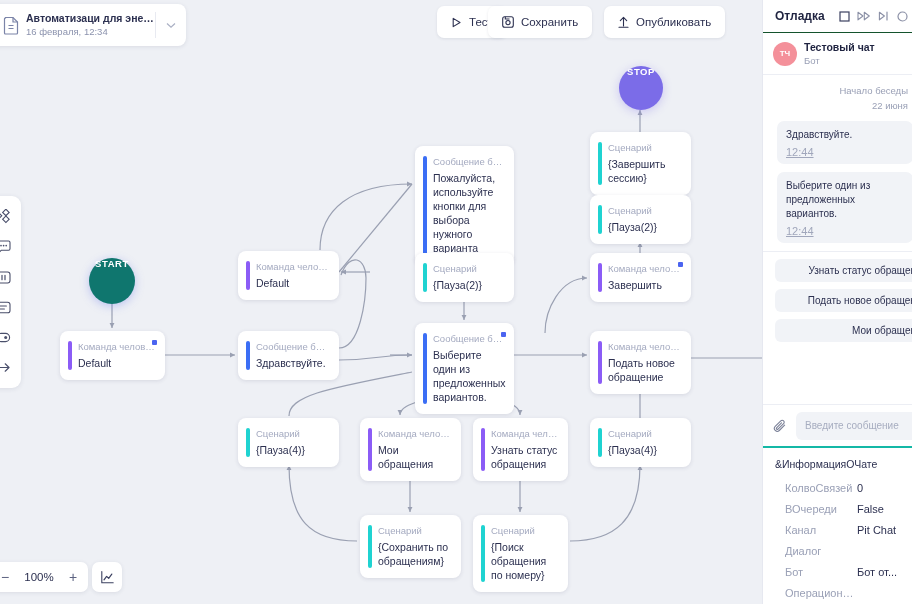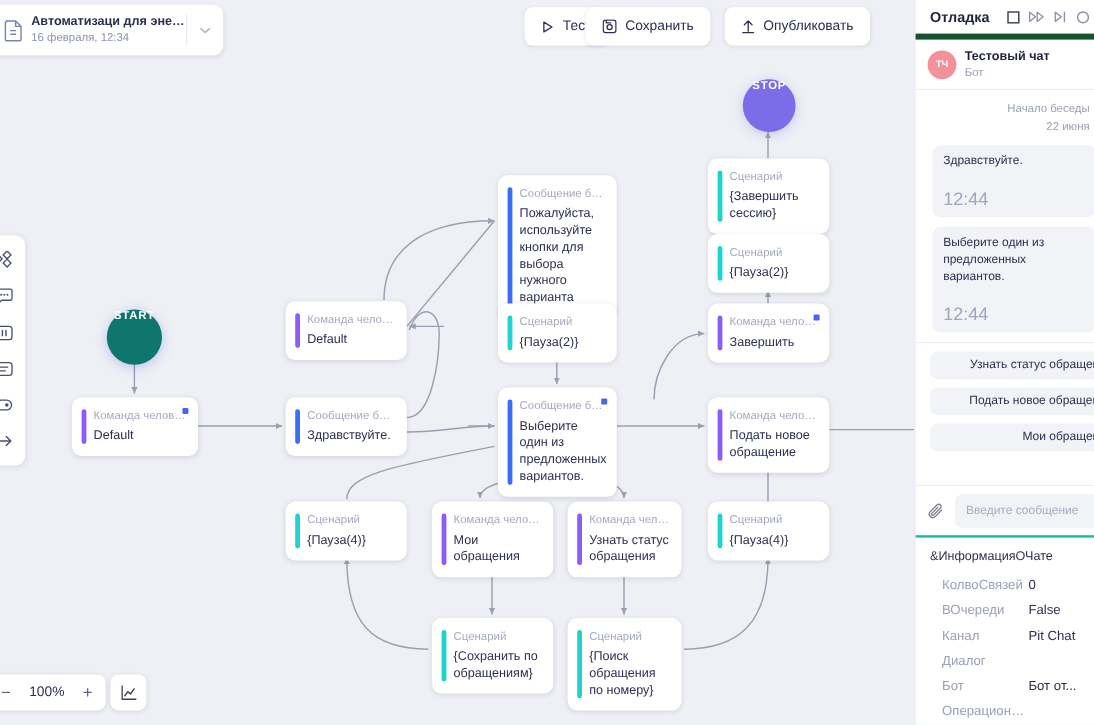--- a/index.html
+++ b/index.html
@@ -134,21 +134,21 @@
   
   #panel {
     position: absolute; right: 0; top: 0;
     width: 150px; height: 604px;
     background: #fff; border-left: 1px solid #e6e8f0;
     display: flex; flex-direction: column;
     z-index: 40;
   }
   #panel-head {
     height: 33px; display: flex; align-items: center;
-    padding: 0 16px 0 12px; border-bottom: 5px solid #14532d; flex: none;
+    padding: 0 16px 0 12px; border-bottom: 1px solid #14532d; flex: none;
   }
   #panel-title { font-size: 12px; font-weight: 700; color: #1f2340; }
   .pctrls { display: flex; align-items: center; gap: 7px; margin-left: 14px; color: #6b7290; }
   .pctrl { cursor: pointer; display: flex; }
 
   #chat-head {
     height: 42px; display: flex; align-items: center; gap: 7px;
     padding: 0 10px; border-bottom: 1px solid #eceef4; flex: none;
   }
   #avatar {
@@ -166,21 +166,21 @@
   .sys-line {
     text-align: right; padding-right: 4px;
     font-size: 9.5px; color: #9aa0b6; line-height: 15px;
   }
   .bubble {
     background: #f1f3f7; border-radius: 7px;
     margin: 8px 0 0 14px; padding: 7px 9px 6px 9px;
     width: 136px;
   }
   .bubble-text { font-size: 10px; color: #2c3050; line-height: 14px; }
-  .bubble-time { font-size: 15px; color: #a0a6bb; margin-top: 16px; }
+  .bubble-time { font-size: 11px; color: #a0a6bb; margin-top: 4px; text-decoration: underline; }
 
   #quick {
     border-top: 1px solid #eceef4; margin-top: 8px;
     padding: 7px 0 7px 0; flex: none;
   }
   .qbtn {
     background: #f1f3f7; border-radius: 6px; margin: 0 0 7px 12px;
     height: 23px; display: flex; align-items: center; justify-content: flex-end;
     padding-right: 8px; font-size: 10px; color: #2c3050;
     white-space: nowrap; cursor: pointer; width: 160px;

